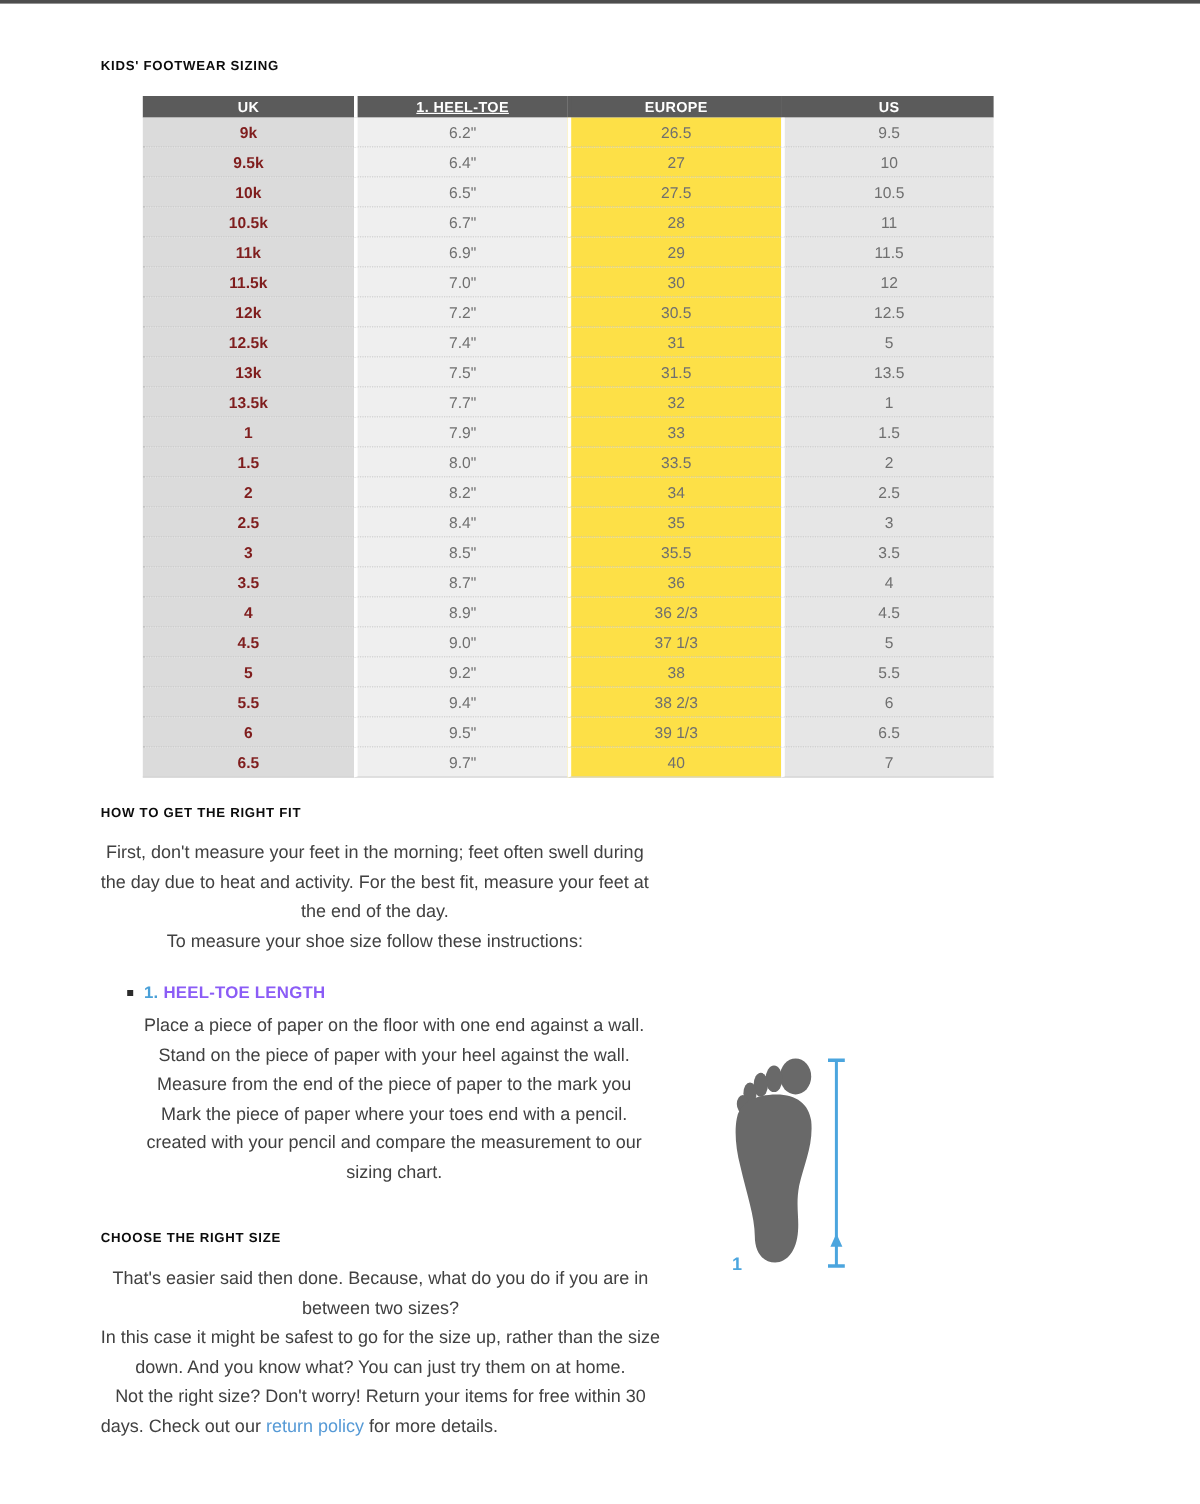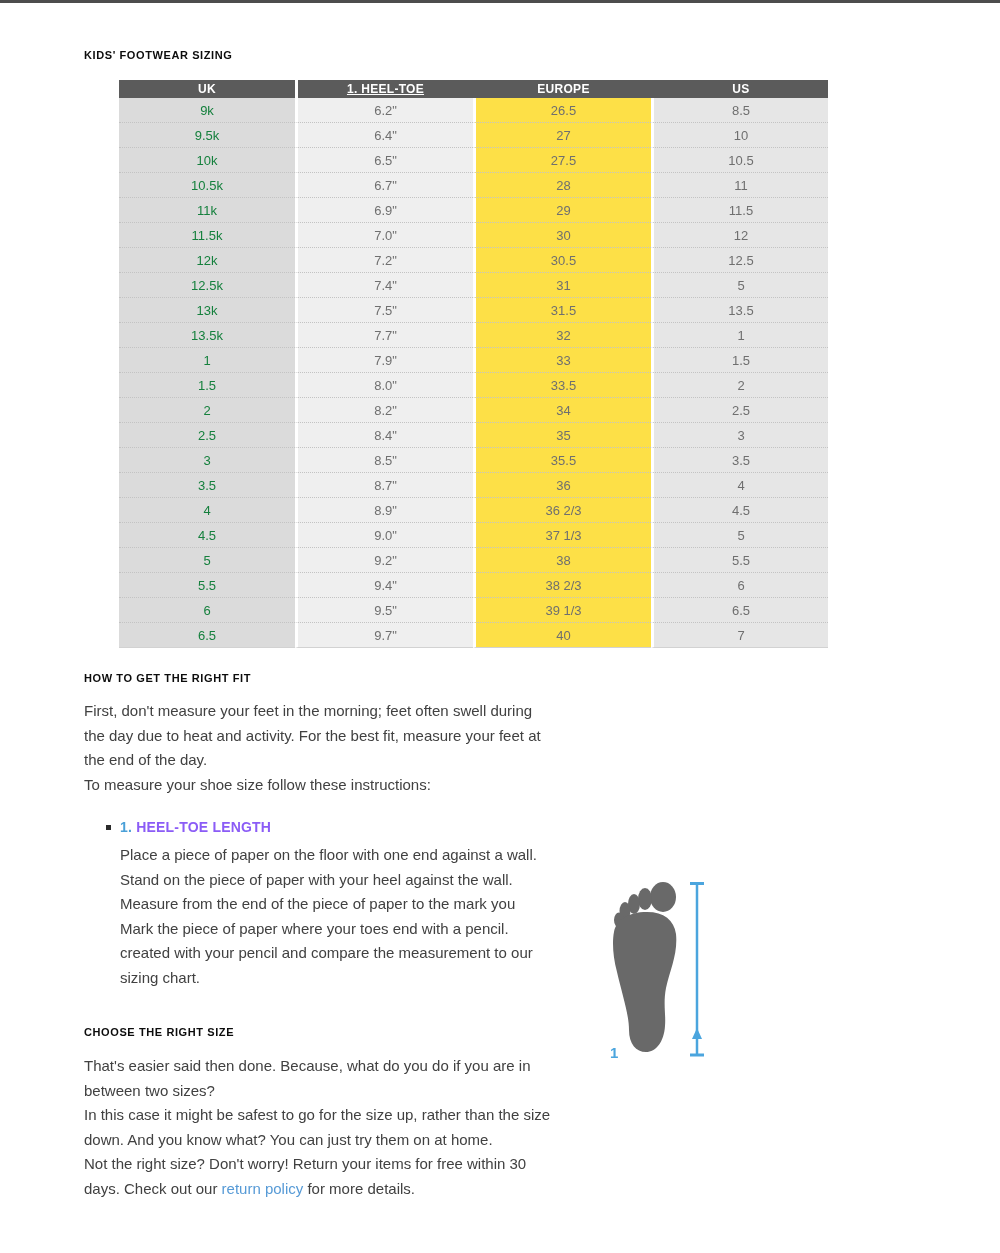--- a/index.html
+++ b/index.html
@@ -41,32 +41,32 @@
     border-left: 3px solid #5b5b5b;
   }
   #sizing-table th:first-child { border-left: none; }
   #sizing-table th:nth-child(2) { border-left-color: #ffffff; text-decoration: underline; }
   #sizing-table td {
     height: 24px; padding: 0; text-align: center;
     font-size: 13px; color: #6f6f6f;
     border-bottom: 1px dotted #c3c3c3;
   }
   #sizing-table td:nth-child(n+2) { border-left: 3px solid #ffffff; }
-  #sizing-table td:first-child  { background: #dbdbdb; color: #15803d; font-weight: normal; }
+  #sizing-table td:first-child  { background: #dbdbdb; color: #7f1d1d; font-weight: bold; }
   #sizing-table td:nth-child(2) { background: #efefef; }
   #sizing-table td:nth-child(3) { background: #fde047; }
   #sizing-table td:nth-child(4) { background: #e6e6e6; }
   #sizing-table tbody tr:last-child td { border-bottom: 1px solid #d2d2d2; }
 
   
   .para {
     position: absolute;
     font-size: 15px; line-height: 24.5px; color: #414141;
   }
-  .tline { white-space: pre; }
+  .tline { white-space: pre; text-align: center; }
   #fit-para    { top: 699px; }
   #instr-para  { top: 843px; left: 36px; }
   #choose-para { top: 1054px; }
 
   #step-head {
     position: absolute; top: 819px; left: 22px;
     font-size: 14px; font-weight: bold; letter-spacing: 0.2px;
   }
   .bullet {
     display: inline-block; width: 5px; height: 5px;
@@ -108,21 +108,21 @@
         <th>1. HEEL-TOE</th>
         <th>EUROPE</th>
         <th>US</th>
       </tr>
     </thead>
     <tbody>
         <tr>
           <td>9k</td>
           <td>6.2"</td>
           <td>26.5</td>
-          <td>8.5</td>
+          <td>9.5</td>
         </tr>
         <tr>
           <td>9.5k</td>
           <td>6.4"</td>
           <td>27</td>
           <td>10</td>
         </tr>
         <tr>
           <td>10k</td>
           <td>6.5"</td>

